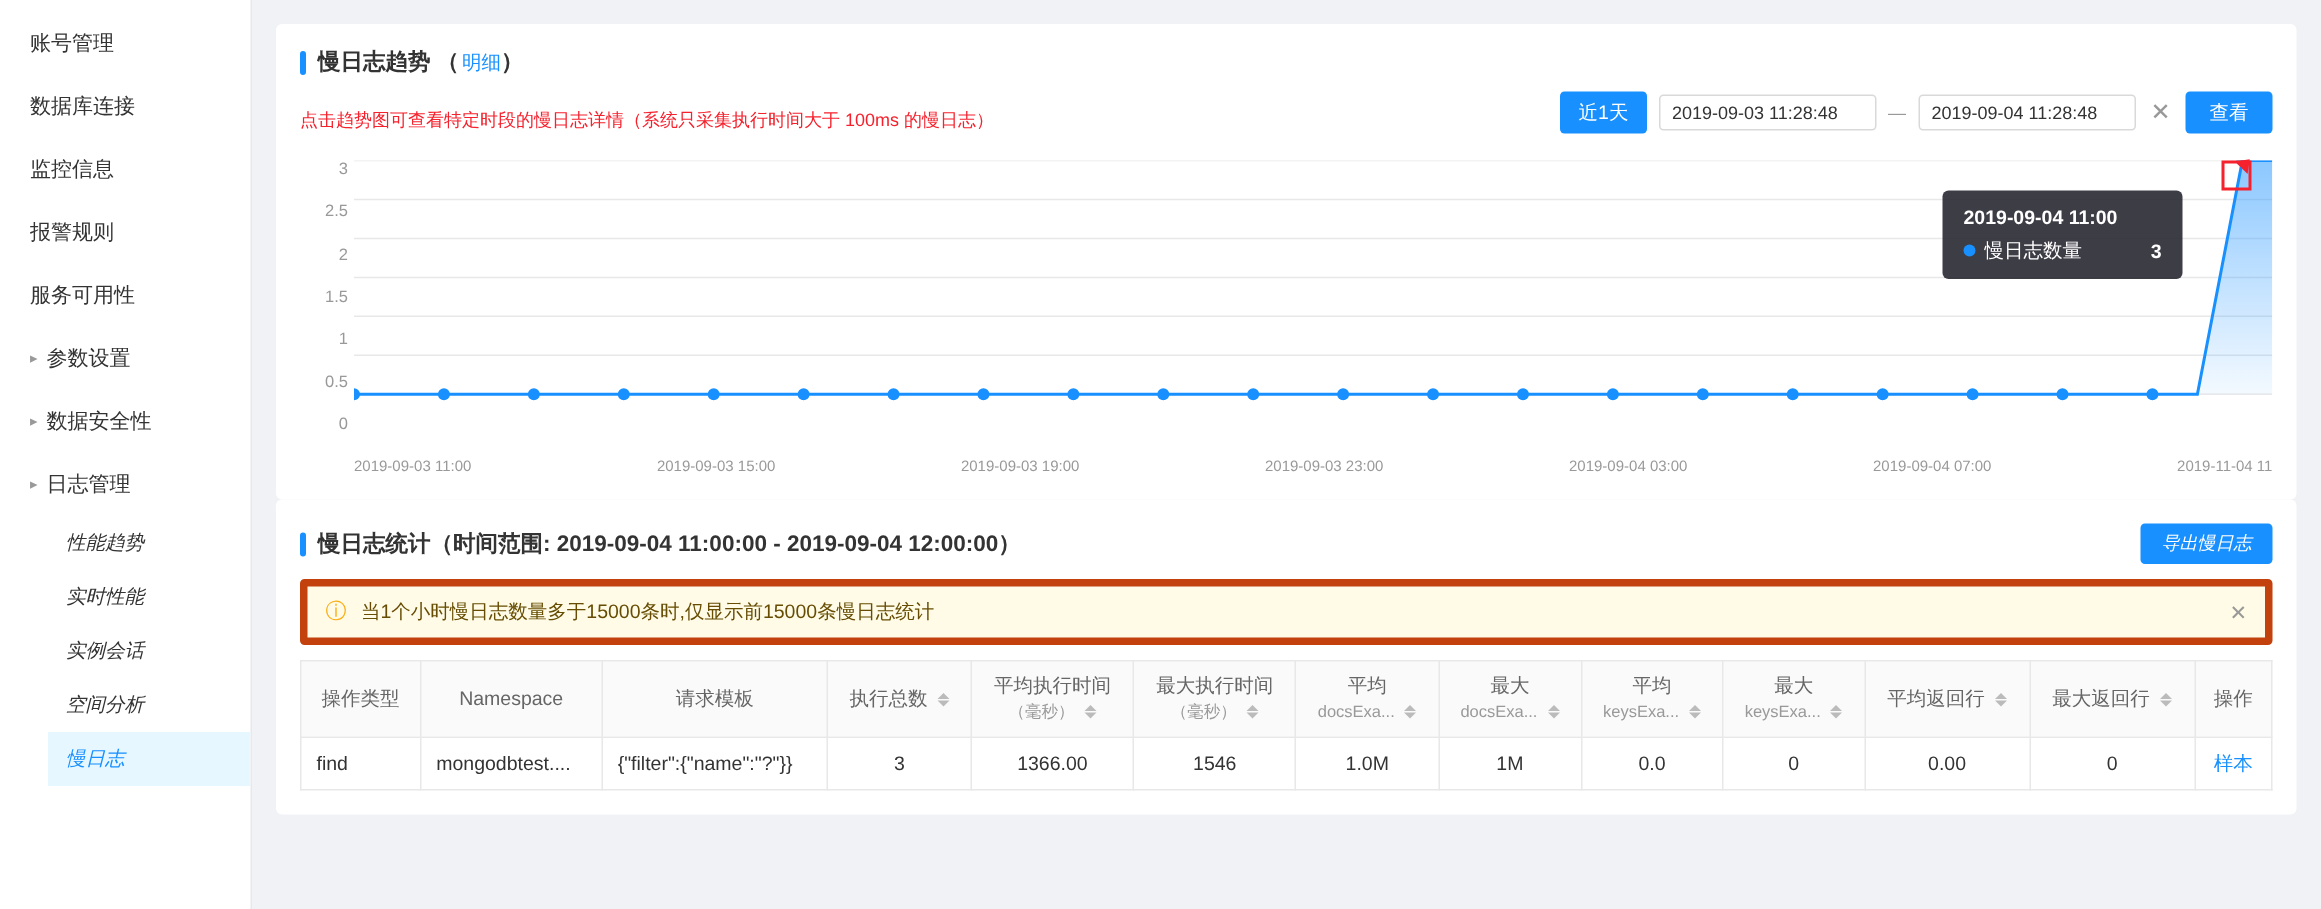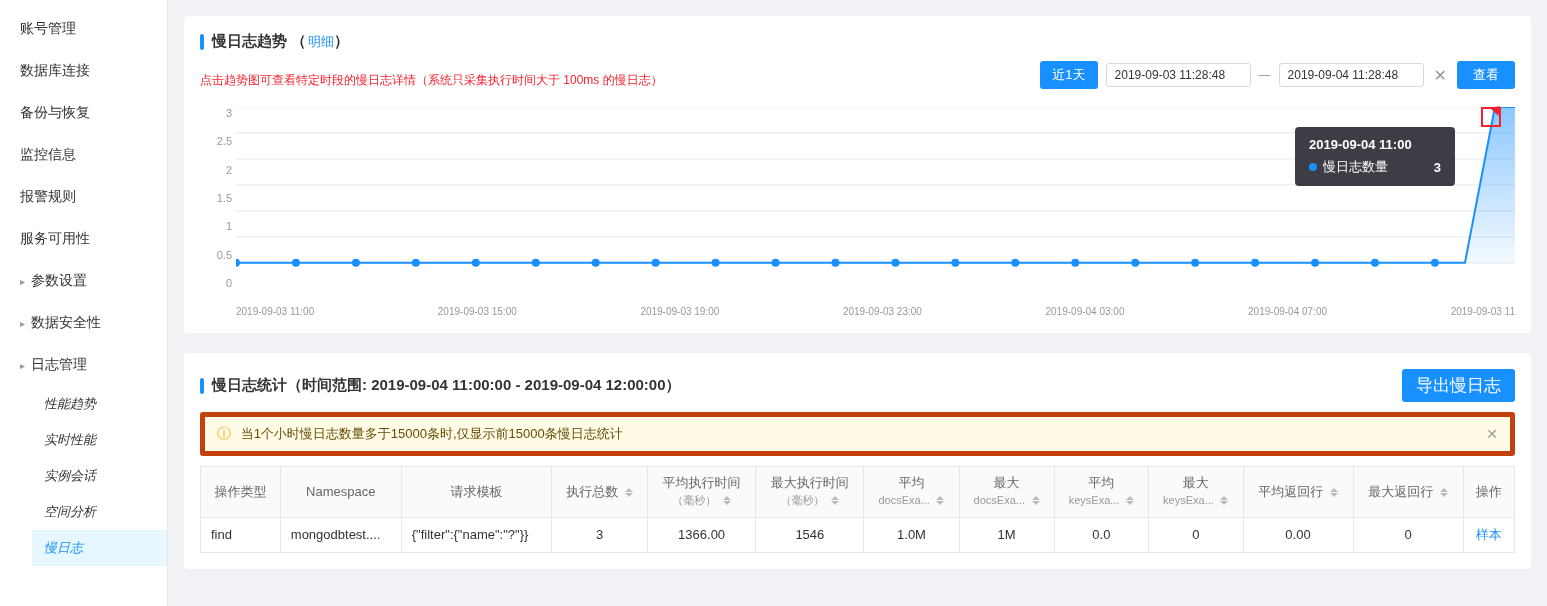--- a/index.html
+++ b/index.html
@@ -40,21 +40,21 @@
       overflow-y: auto;
       background: #f0f2f5;
       padding: 16px;
     }
 
     
     .section-block {
       background: #fff;
       border-radius: 4px;
       padding: 16px;
-      margin-bottom: 20px;
+      margin-bottom: 0;
     }
 
     
     .section-title {
       display: flex;
       align-items: center;
       margin-bottom: 10px;
       font-size: 15px;
       font-weight: 600;
       color: #333;
@@ -206,21 +206,22 @@
       justify-content: space-between;
       margin-bottom: 10px;
     }
     .export-btn {
       background: #1890ff;
       color: #fff;
       border: none;
       padding: 5px 14px;
       border-radius: 3px;
       cursor: pointer;
-      font-size: 17px;
+      font-size: 12px;
+      font-style: italic;
     }
 
     
     .warning-banner {
       background: #fffbe6;
       border: 5px solid #c2410c;
       border-radius: 3px;
       padding: 8px 12px;
       display: flex;
       align-items: center;
@@ -265,23 +266,20 @@
   </style>
 </head>
 <body>
 
 <div class="sidebar">
   <div class="sidebar-item">
     <span>账号管理</span>
   </div>
   <div class="sidebar-item">
     <span>数据库连接</span>
-  </div>
-  <div class="sidebar-item">
-    <span>备份与恢复</span>
   </div>
   <div class="sidebar-item">
     <span>监控信息</span>
   </div>
   <div class="sidebar-item">
     <span>报警规则</span>
   </div>
   <div class="sidebar-item">
     <span>服务可用性</span>
   </div>
@@ -394,21 +392,21 @@
         <circle cx="1260" cy="0" r="4" fill="#1890ff"></circle>
       </svg>
 
       <div class="x-axis">
         <span class="x-label">2019-09-03 11:00</span>
         <span class="x-label">2019-09-03 15:00</span>
         <span class="x-label">2019-09-03 19:00</span>
         <span class="x-label">2019-09-03 23:00</span>
         <span class="x-label">2019-09-04 03:00</span>
         <span class="x-label">2019-09-04 07:00</span>
-        <span class="x-label">2019-09-03 11</span>
+        <span class="x-label">2019-11-04 11</span>
       </div>
 
       <div class="chart-tooltip">
         <div class="tooltip-time">2019-09-04 11:00</div>
         <div class="tooltip-row">
           <span class="tooltip-dot"></span>
           <span>慢日志数量</span>
           <span class="tooltip-value">3</span>
         </div>
       </div>

